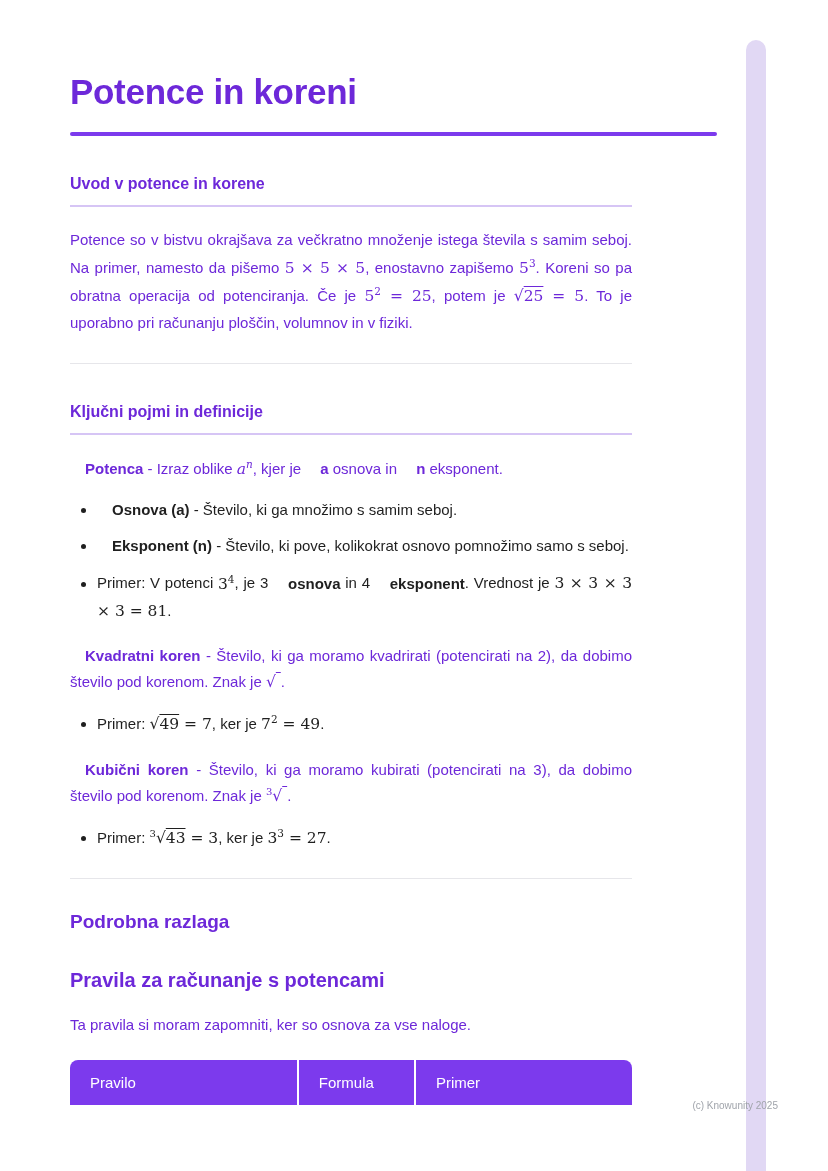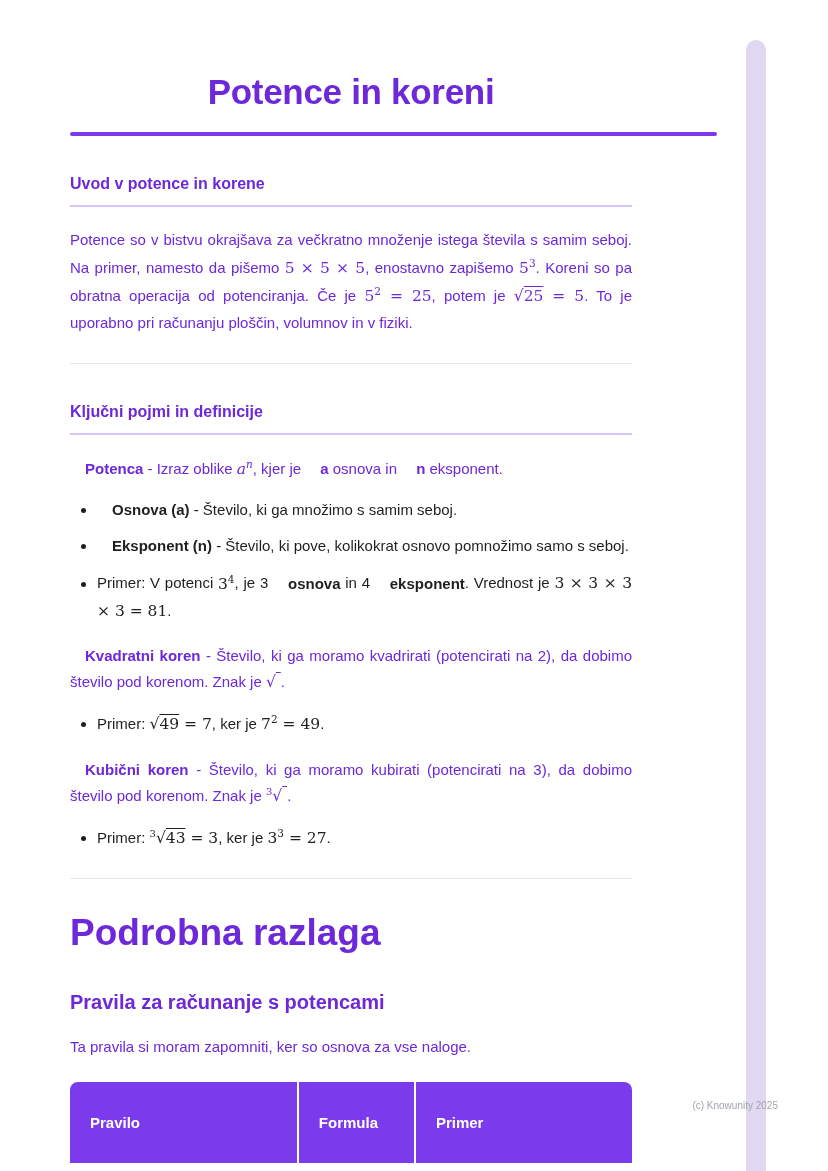--- a/index.html
+++ b/index.html
@@ -5,26 +5,26 @@
   * { margin:0; padding:0; box-sizing:border-box; }
   html,body { background:#ffffff; }
   .page {
     position:relative; width:828px; height:1171px; background:#ffffff;
     overflow:hidden; font-family:"Liberation Sans", sans-serif; color:#1f1f1f;
   }
   .content { position:absolute; left:70px; top:0; width:562px; }
 
   h1.doc-title {
     margin-top:72px; font-size:35px; line-height:1.15; font-weight:bold;
-    color:#6d28d9; letter-spacing:-0.3px;text-align:center;
+    color:#6d28d9; letter-spacing:-0.3px;
   }
   .title-rule { margin-top:20px; width:647px; height:4px; background:#7c3aed; border-radius:2px; }
 
   h2.sec-h { margin-top:38px; font-size:16px; line-height:1.2; font-weight:bold; color:#6d28d9; }
-  h2.sec-h.large { font-size:37px;margin-top:32px; }
+  h2.sec-h.large { font-size:19px;margin-top:32px; }
   .h2-rule { margin-top:12px; width:562px; height:2px; background:#d6c5f5; }
 
   h3.sub-h { margin-top:34px; font-size:20px; line-height:1.2; font-weight:bold; color:#6d28d9; }
 
   .para { margin-top:20px; font-size:15px; line-height:1.75; text-align:justify; color:#6d28d9; }
   .para.mt18 { margin-top:18px; }
 
   ul.blist { margin-top:14px; padding-left:27px; }
   ul.blist li { margin-bottom:10px; font-size:15px; line-height:1.75; text-align:justify; }
   ul.blist li:last-child { margin-bottom:0; }
@@ -33,22 +33,22 @@
 
   .b { font-weight:bold;margin-left:15px; }
   .it { font-style:italic; }
   .math { font-family:"DejaVu Serif", serif; font-size:15.5px; }
   .math sup { font-size:10.5px; }
   .rad { text-decoration:overline; }
   sup.ridx { font-size:10px; }
 
   table.rules-table { margin-top:22px; width:562px; border-collapse:separate; border-spacing:0; }
   table.rules-table th {
-    background:#7c3aed; color:#ffffff; font-size:15px; font-weight:bold;
-    text-align:left; padding:32px 20px; border-right:2px solid #ffffff;
+    background:#7c3aed; color:#ffffff; font-size:15px; font-weight:normal;
+    text-align:left; padding:14px 20px; border-right:2px solid #ffffff;
   }
   table.rules-table th:first-child { width:215px; border-top-left-radius:8px; }
   table.rules-table th:nth-child(2) { width:110px; }
   table.rules-table th:last-child { width:203px; border-right:none; border-top-right-radius:8px; }
 
   .side-strip {
     position:absolute; right:62px; top:40px; width:20px; height:1131px;
     background:#e1d8f4; border-radius:10px 10px 0 0; z-index:1;
   }
   .copyright {

